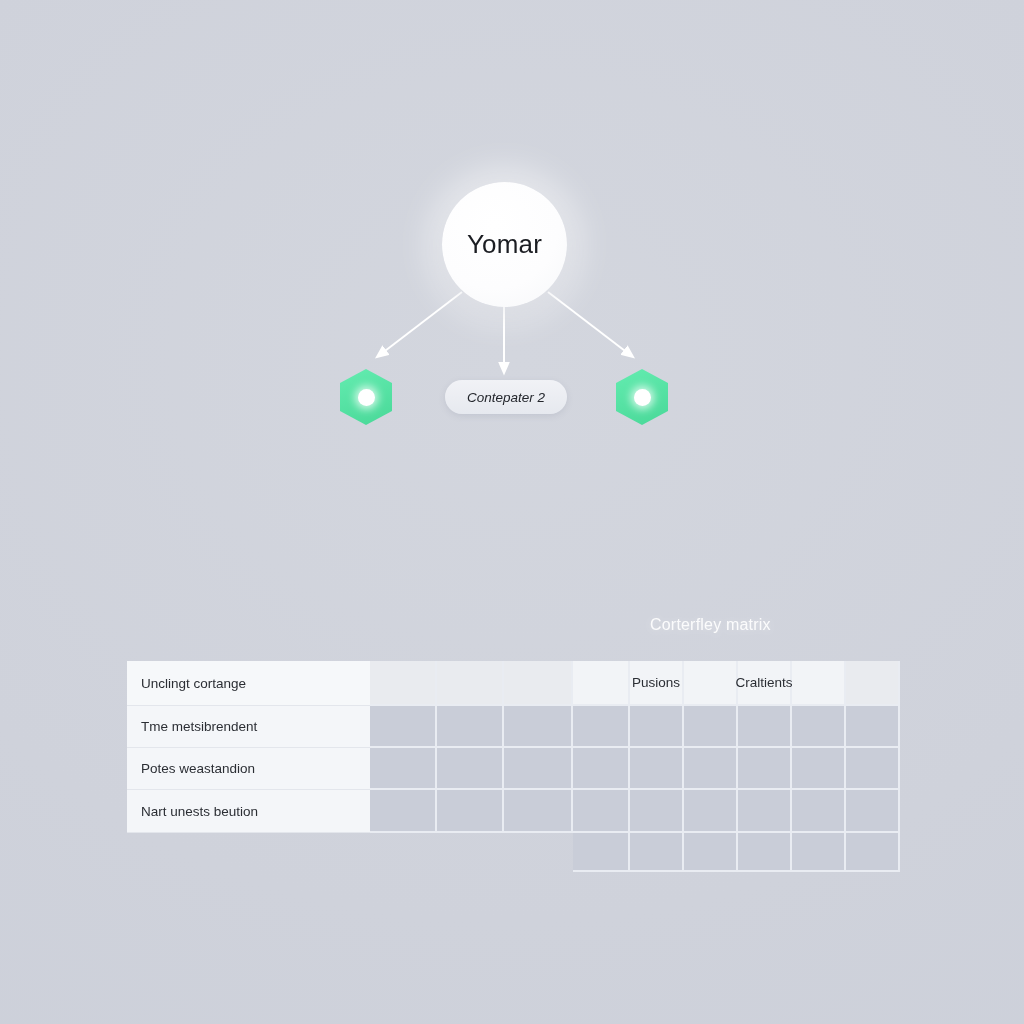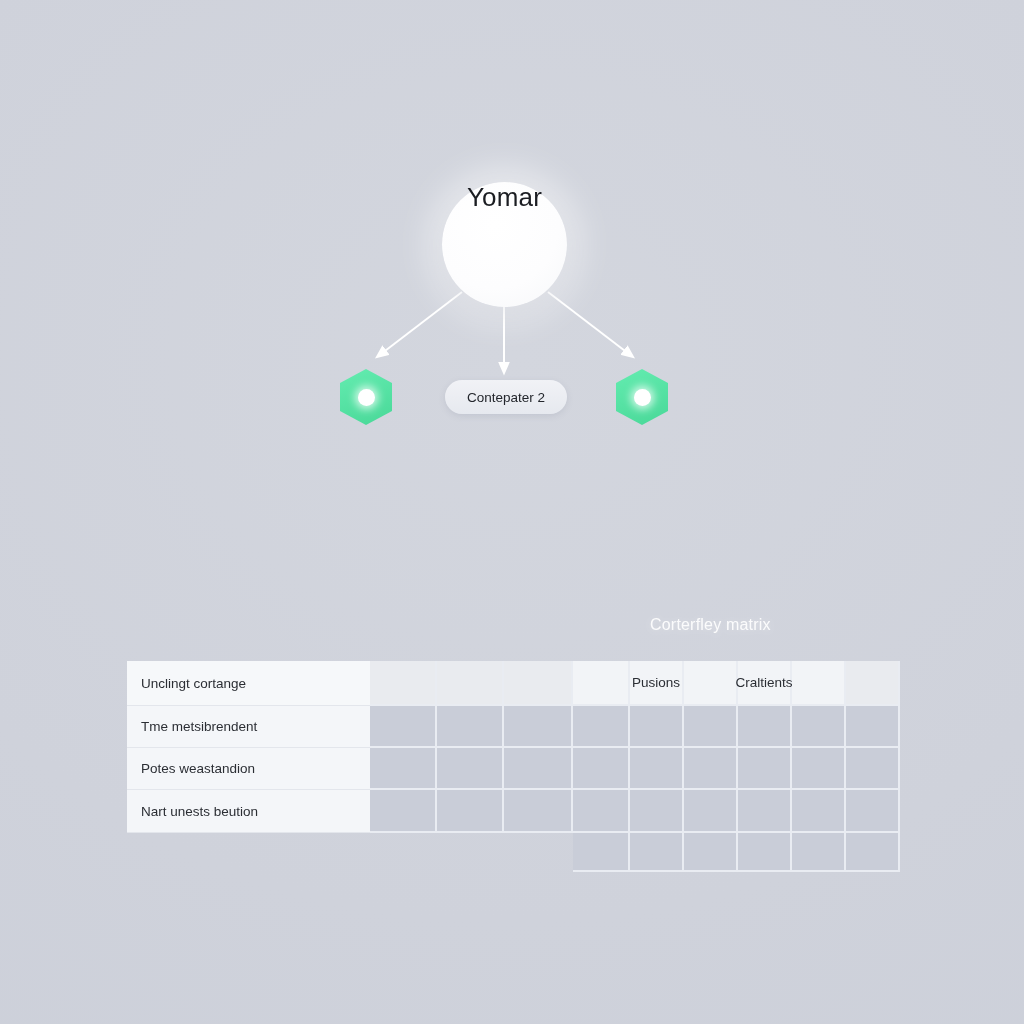--- a/index.html
+++ b/index.html
@@ -41,20 +41,21 @@
     position: absolute;
     left: 442px;
     top: 182px;
     width: 125px;
     height: 125px;
     border-radius: 50%;
     background: radial-gradient(circle at 42% 34%, #ffffff 0%, #fdfdfe 58%, #f6f7f9 100%);
     box-shadow: 0 0 34px 12px rgba(255,255,255,0.55),
                 0 6px 18px rgba(120,128,150,0.18);
     display: flex;
+    align-items: center;
     justify-content: center;
   }
   .root-node-label {
     font-size: 26px;
     color: #1b1d22;
     letter-spacing: 0.2px;
   }
 
   .hex-node {
     position: absolute;
@@ -96,20 +97,21 @@
     box-shadow: 0 2px 6px rgba(120,128,150,0.18);
     display: flex;
     align-items: center;
     justify-content: center;
     box-sizing: border-box;
   }
   .pill-node-label {
     font-size: 13.5px;
     color: #23262c;
     white-space: nowrap;
+    font-style: italic;
   }
 
   
   .matrix-title {
     position: absolute;
     left: 650px;
     top: 616px;
     font-size: 16px;
     color: #ffffff;
     opacity: 0.93;

